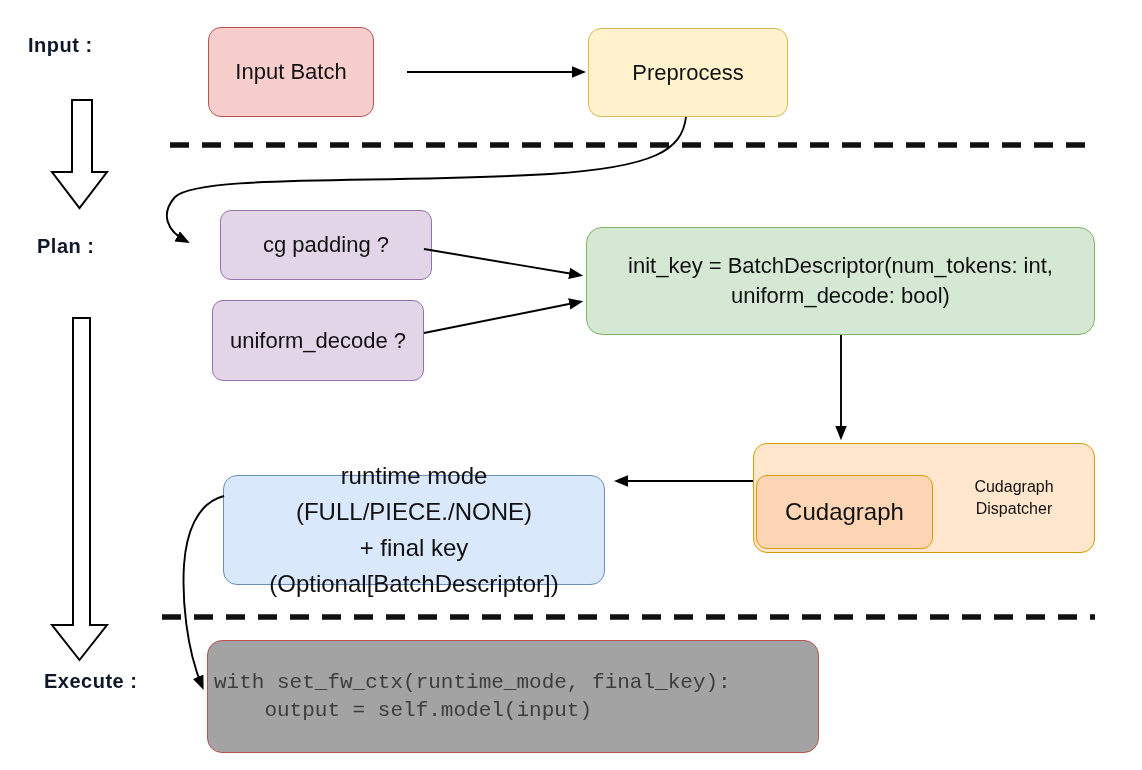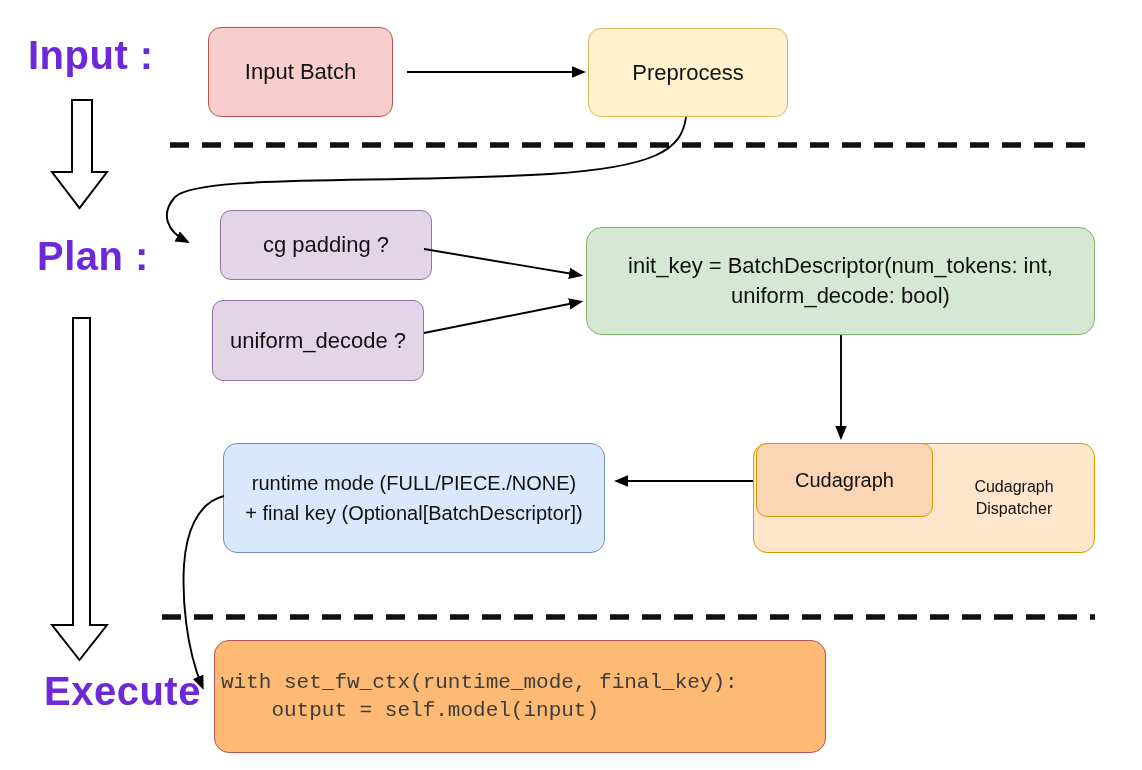--- a/index.html
+++ b/index.html
@@ -2,42 +2,42 @@
 <html><head>
 <meta charset="utf-8">
 <style>
   html,body{margin:0;padding:0;background:#ffffff;}
   .canvas{position:relative;width:1142px;height:770px;background:#ffffff;overflow:hidden;
           font-family:"Liberation Sans", sans-serif;color:#111;}
   .layer{position:absolute;left:0;top:0;pointer-events:none;z-index:3;}
   .node{position:absolute;box-sizing:border-box;border:1.8px solid #000;border-radius:13px;
         display:flex;flex-direction:column;align-items:center;justify-content:center;
         text-align:center;z-index:2;line-height:1.35;}
-  .stage-label{position:absolute;font-weight:bold;font-size:40px;line-height:1;z-index:2;
-               letter-spacing:0.5px;color:#6d28d9;}
+  .stage-label{position:absolute;font-weight:bold;font-size:20px;line-height:1;z-index:2;
+               letter-spacing:0.5px;color:#0f172a;}
   .lbl-22{font-size:22px;}
-  .lbl-20{font-size:20px;}
+  .lbl-20{font-size:24px;margin-top:32px;}
   .lbl-24{font-size:16px;line-height:1.4;}
   .code-box{align-items:flex-start;justify-content:center;padding-left:6px;}
   .code-line{font-family:"Liberation Mono", monospace;font-size:21px;line-height:1.3;
              white-space:pre;color:#3d3d3d;text-align:left;}
   .conn{fill:none;stroke:#000;stroke-width:1.9px;}
   .dashed{fill:none;stroke:#111;stroke-width:5.5px;stroke-dasharray:19 13;}
   .hollow{fill:#ffffff;stroke:#000;stroke-width:2px;}
 </style>
 </head>
 <body>
 
 <div class="canvas">
 
   <div class="stage-label" style="left:28px;top:35px;">Input :</div>
   <div class="stage-label" style="left:37px;top:236px;">Plan :</div>
   <div class="stage-label" style="left:36px;top:671px;margin-left:8px;">Execute :</div>
 
-  <div class="node lbl-22" style="left: 208px; top: 27px; width: 185px; height: 90px; background: rgb(248, 206, 204); border-color: rgb(184, 84, 80);">
+  <div class="node lbl-22" style="left: 208px; top: 27px; width: 166px; height: 90px; background: rgb(248, 206, 204); border-color: rgb(184, 84, 80);">
     <span>Input Batch</span>
   </div>
 
   <div class="node lbl-22" style="left: 588px; top: 28px; width: 200px; height: 89px; background: rgb(255, 242, 204); border-color: rgb(214, 182, 86);">
     <span>Preprocess</span>
   </div>
 
   <div class="node lbl-22" style="left: 212px; top: 210px; width: 212px; height: 70px; border-radius: 11px; background: rgb(225, 213, 231); border-color: rgb(150, 115, 166); margin-left: 8px;">
     <span>cg padding ?</span>
   </div>
@@ -59,21 +59,21 @@
   <div class="node lbl-24" style="left:933px;top:443px;width:162px;height:110px;border:none;background:transparent;">
     <span>Cudagraph</span>
     <span>Dispatcher</span>
   </div>
 
   <div class="node lbl-20" style="left: 223px; top: 443px; width: 382px; height: 110px; border-radius: 14px; line-height: 1.5; background: rgb(218, 232, 252); border-color: rgb(108, 142, 191);">
     <span>runtime mode (FULL/PIECE./NONE)</span>
     <span>+ final key (Optional[BatchDescriptor])</span>
   </div>
 
-  <div class="node code-box" style="left: 214px; top: 640px; width: 612px; height: 113px; border-radius: 15px; background: #fdba74; border-color: rgb(184, 84, 80);">
+  <div class="node code-box" style="left: 207px; top: 640px; width: 612px; height: 113px; border-radius: 15px; background: #a3a3a3; border-color: rgb(184, 84, 80);">
     <span class="code-line">with set_fw_ctx(runtime_mode, final_key):</span>
     <span class="code-line">    output = self.model(input)</span>
   </div>
 
   <svg class="layer" width="1142" height="770" viewBox="0 0 1142 770">
     <defs>
       <marker id="arrow" viewBox="0 0 10 10" refX="7" refY="5" markerWidth="7.5" markerHeight="7.5" orient="auto-start-reverse">
         <path d="M0,1 L10,5 L0,9 z" fill="#000"></path>
       </marker>
     </defs>

